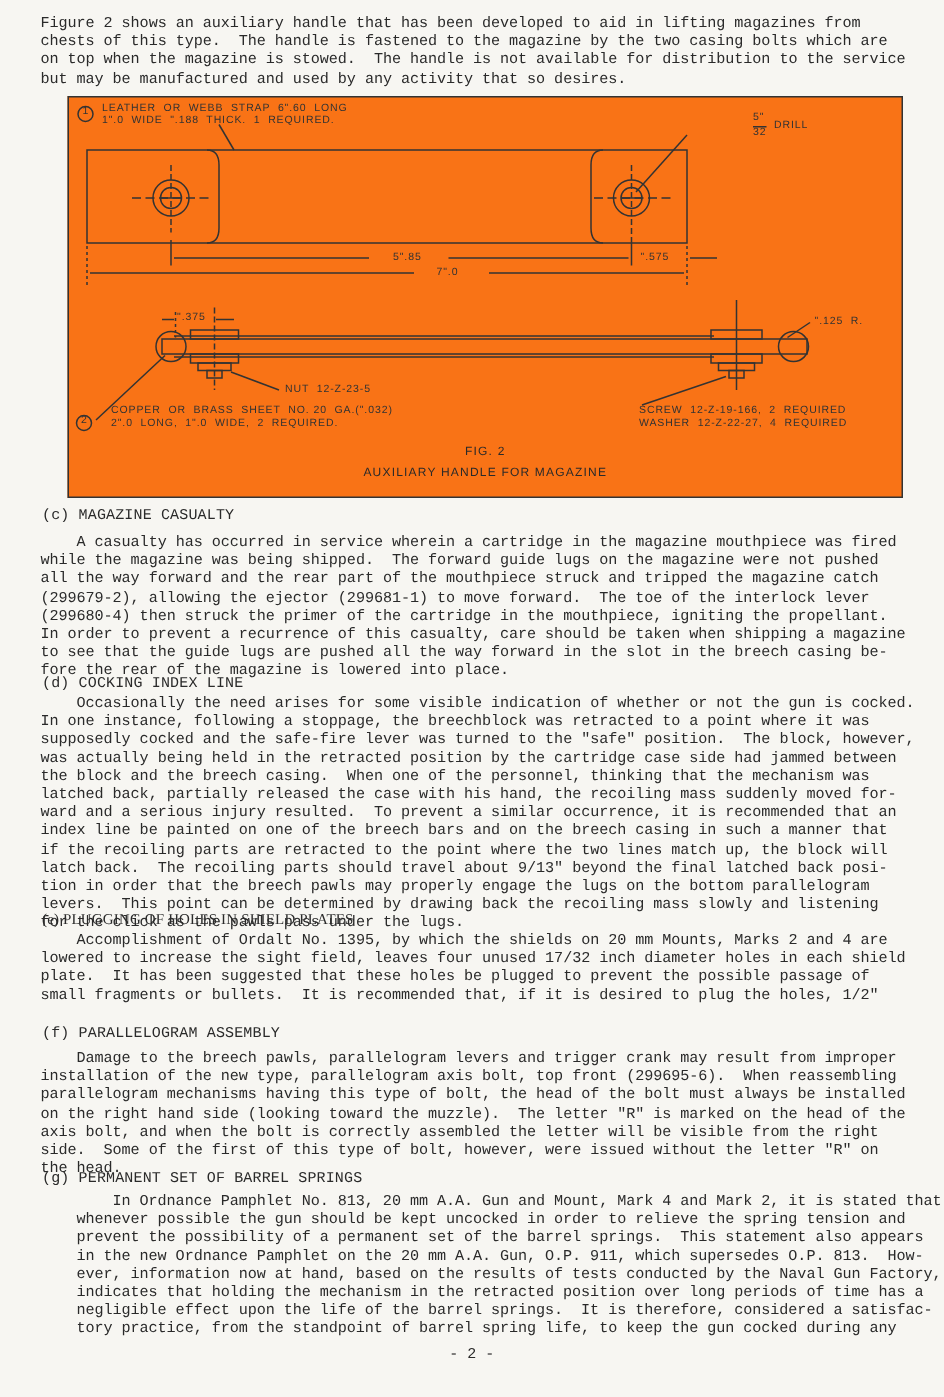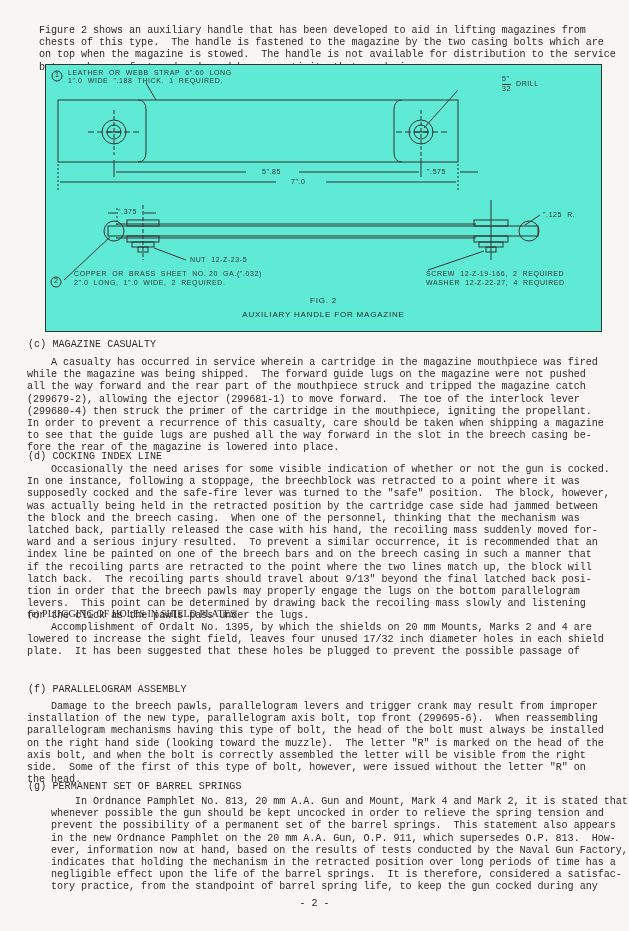--- a/index.html
+++ b/index.html
@@ -2,30 +2,30 @@
 <html><head>
 <meta charset="utf-8">
 <style>
   html, body { margin:0; padding:0; }
   body { width:629px; height:931px; background:#f7f6f2; position:relative; overflow:hidden;
          font-family:"Liberation Mono","DejaVu Sans Mono",monospace; color:#2a2a2a; }
   .para { position:absolute; left:27px; width:574px; font-size:10.1px; line-height:12.2px;
           text-align:justify; letter-spacing:-0.05px; }
   .para .line { display:block; white-space:pre; text-align:left; }
   .heading { position:absolute; left:28px; font-size:10px; letter-spacing:0.1px; white-space:pre; }
-  .figure { position:absolute; left:45px; top:64px; width:555px; height:266px; border:1.2px solid #333; background:#5eead4; }
+  .figure { position:absolute; left:45px; top:64px; width:555px; height:266px; border:1.2px solid #333; background:#f97316; }
   .fig-label { position:absolute; font-family:"Liberation Sans","DejaVu Sans",sans-serif; font-size:7px; letter-spacing:0.6px; color:#333; white-space:pre; }
   .fig-caption { position:absolute; left:0; width:555px; text-align:center; font-family:"Liberation Sans","DejaVu Sans",sans-serif; font-size:8px; letter-spacing:0.8px; color:#2a2a2a; }
   .page-num { position:absolute; top:898px; left:0; width:629px; text-align:center; font-size:10px; }
   svg { position:absolute; left:0; top:0; }
 </style>
 </head>
 <body>
 
-<div class="para" style="top:25px;margin-left:12px;">
+<div class="para" style="top:11px;">
   <span class="line">Figure 2 shows an auxiliary handle that has been developed to aid in lifting magazines from</span>
   <span class="line">chests of this type.  The handle is fastened to the magazine by the two casing bolts which are</span>
   <span class="line">on top when the magazine is stowed.  The handle is not available for distribution to the service</span>
   <span class="line">but may be manufactured and used by any activity that so desires.</span>
 </div>
 
 <div class="figure">
   <svg width="555" height="266" viewBox="0 0 555 266">
     <g stroke="#333" fill="none" stroke-width="1">
 
@@ -143,20 +143,21 @@
   <span class="line">tion in order that the breech pawls may properly engage the lugs on the bottom parallelogram</span>
   <span class="line">levers.  This point can be determined by drawing back the recoiling mass slowly and listening</span>
   <span class="line">for the click as the pawls pass under the lugs.</span>
 </div>
 
 <div class="heading" style="top:608px;font-family:Liberation Serif, serif;">(e) PLUGGING OF HOLES IN SHIELD PLATES</div>
 <div class="para" style="top:622px;">
   <span class="line">    Accomplishment of Ordalt No. 1395, by which the shields on 20 mm Mounts, Marks 2 and 4 are</span>
   <span class="line">lowered to increase the sight field, leaves four unused 17/32 inch diameter holes in each shield</span>
   <span class="line">plate.  It has been suggested that these holes be plugged to prevent the possible passage of</span>
+  <span class="line">small fragments or bullets.  It is recommended that, if it is desired to plug the holes, 1/2"</span>
 </div>
 
 <div class="heading" style="top:684px;">(f) PARALLELOGRAM ASSEMBLY</div>
 <div class="para" style="top:701px;">
   <span class="line">    Damage to the breech pawls, parallelogram levers and trigger crank may result from improper</span>
   <span class="line">installation of the new type, parallelogram axis bolt, top front (299695-6).  When reassembling</span>
   <span class="line">parallelogram mechanisms having this type of bolt, the head of the bolt must always be installed</span>
   <span class="line">on the right hand side (looking toward the muzzle).  The letter "R" is marked on the head of the</span>
   <span class="line">axis bolt, and when the bolt is correctly assembled the letter will be visible from the right</span>
   <span class="line">side.  Some of the first of this type of bolt, however, were issued without the letter "R" on</span>

